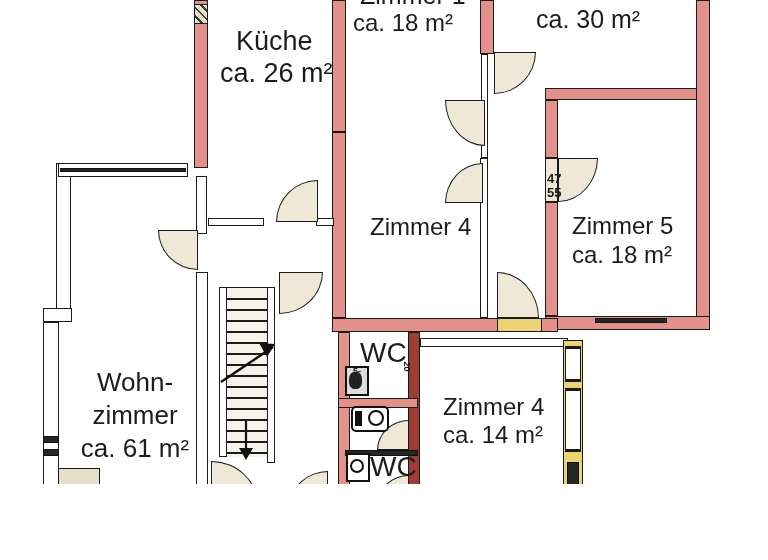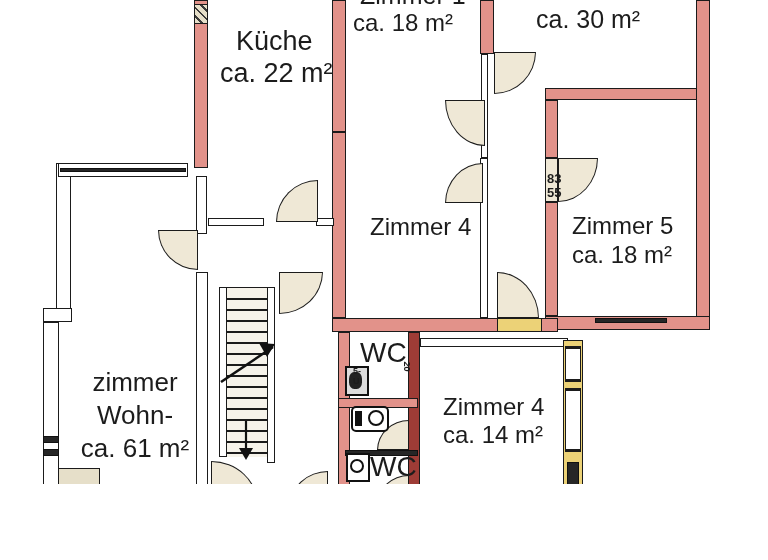--- a/index.html
+++ b/index.html
@@ -118,45 +118,45 @@
   <div class="fix" style="left:351px;top:406px;width:38px;height:26px;border-radius:5px"></div>
   <div class="fix" style="left:368px;top:410px;width:16px;height:16px;border-radius:50%"></div>
   <div style="left:355px;top:411px;width:7px;height:15px;background:#111"></div>
   <div class="fix" style="left:346px;top:453px;width:24px;height:29px"></div>
   <div class="fix" style="left:350px;top:459px;width:14px;height:14px;border-radius:50%"></div>
   <div class="fix" style="left:350px;top:504px;width:10px;height:11px;border-width:2px"></div>
   <div class="fix" style="left:363px;top:504px;width:10px;height:11px;border-width:2px"></div>
   <div class="fix" style="left:376px;top:504px;width:10px;height:11px;border-width:2px"></div>
 
   <div class="label" style="left:236px;top:26px;font-size:27px">Küche</div>
-  <div class="label" style="left:220px;top:58px;font-size:27px">ca. 22 m²</div>
+  <div class="label" style="left:220px;top:58px;font-size:27px">ca. 26 m²</div>
 
   <div style="left:352px;top:0;width:130px;height:8px;overflow:hidden">
     <div class="label" style="left:8px;top:-20px;font-size:25px">Zimmer 1</div>
   </div>
   <div class="label" style="left:353px;top:8px;font-size:24px">ca. 18 m²</div>
 
   <div class="label" style="left:536px;top:4px;font-size:25px">ca. 30 m²</div>
 
   <div class="label" style="left:370px;top:212px;font-size:24px">Zimmer 4</div>
 
   <div class="label" style="left:572px;top:211px;font-size:24px">Zimmer 5</div>
   <div class="label" style="left:572px;top:240px;font-size:24px">ca. 18 m²</div>
 
   <div style="left:70px;top:366px;width:130px;text-align:center">
+    <div class="label" style="position:static;font-size:26px;line-height:33px">Wohn-</div>
     <div class="label" style="position:static;font-size:26px;line-height:33px">zimmer</div>
-    <div class="label" style="position:static;font-size:26px;line-height:33px">Wohn-</div>
     <div class="label" style="position:static;font-size:26px;line-height:33px">ca. 61 m²</div>
   </div>
 
   <div class="label" style="left:360px;top:338px;font-size:28px">WC</div>
   <div class="label" style="left:370px;top:452px;font-size:28px">WC</div>
 
   <div class="label" style="left:443px;top:392px;font-size:24px">Zimmer 4</div>
   <div class="label" style="left:443px;top:420px;font-size:24px">ca. 14 m²</div>
 
-  <div class="label small" style="left:547px;top:172px">83</div>
+  <div class="label small" style="left:547px;top:172px">47</div>
   <div class="label small" style="left:547px;top:186px">55</div>
   <div class="label tiny" style="left:353px;top:367px">5-</div>
   <div class="label tiny" style="left:353px;top:377px">U</div>
   <div class="label tiny" style="left:401px;top:362px;transform:rotate(90deg)">20</div>
 
 </div>
 
 </body></html>

